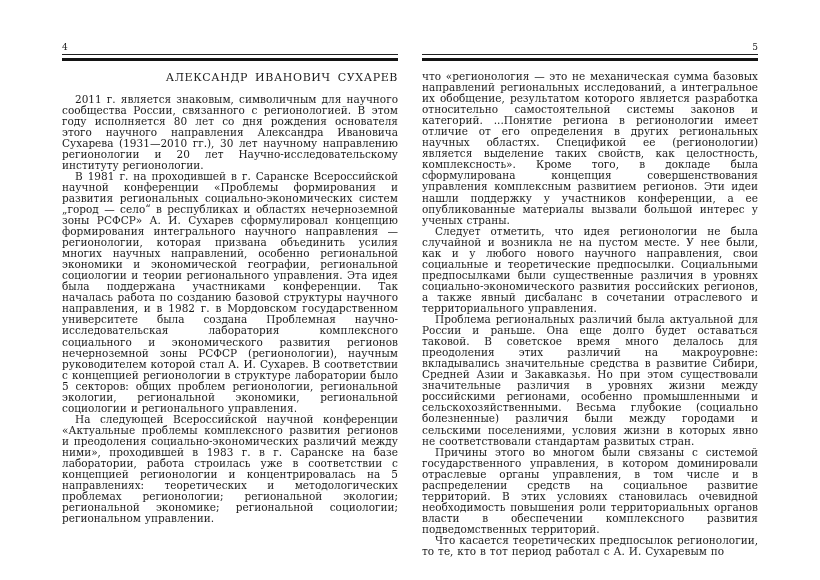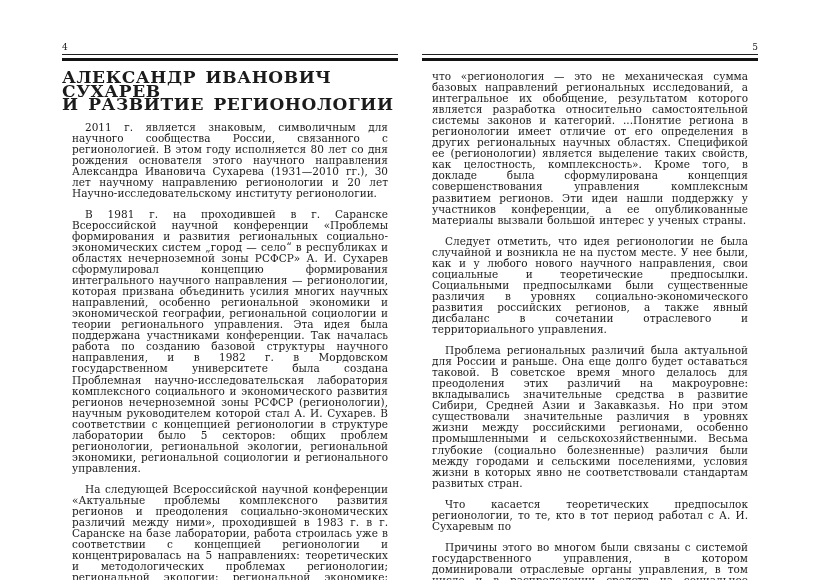--- a/index.html
+++ b/index.html
@@ -34,62 +34,61 @@
   .num-right { text-align: right; }
 
   .rule {
     height: 3px;
     border-top: 1px solid #1f1f1f;
     border-bottom: 3px solid #141414;
     margin-bottom: 10px;
   }
 
   .title {
-    font-size: 17px;
-    font-weight: bold;
-    text-align: left;
+    font-size: 11px;
+    font-weight: normal;
+    text-align: right;
     letter-spacing: 0.6px;
     word-spacing: 3px;
     line-height: 13.5px;
     margin: 1px 0 9px 0;
   }
 
   .para {
     font-size: 10.5px;
     line-height: 11.05px;
     text-align: justify;
     text-indent: 13px;
     word-spacing: 0.6px;
-    margin: 10px;
+    margin: 0;
   }
   .no-indent { text-indent: 0; }
 </style>
 </head>
 <body>
 
 <div class="spread">
 
   <div class="page page-left">
     <div class="page-number num-left">4</div>
     <div class="rule"></div>
 
     <h1 class="title">
       <span>АЛЕКСАНДР ИВАНОВИЧ СУХАРЕВ</span><br>
-      <span>И РАЗВИТИЕ РЕГИОНОЛОГИИ</span>
     </h1>
 
     <p class="para">2011 г. является знаковым, символичным для научного сообщества России, связанного с регионологией. В этом году исполняется 80 лет со дня рождения основателя этого научного направления Александра Ивановича Сухарева (1931—2010 гг.), 30 лет научному направлению регионологии и 20 лет Научно-исследовательскому институту регионологии.</p>
     <p class="para">В 1981 г. на проходившей в г. Саранске Всероссийской научной конференции «Проблемы формирования и развития региональных социально-экономических систем „город — село“ в республиках и областях нечерноземной зоны РСФСР» А. И. Сухарев сформулировал концепцию формирования интегрального научного направления — регионологии, которая призвана объединить усилия многих научных направлений, особенно региональной экономики и экономической географии, региональной социологии и теории регионального управления. Эта идея была поддержана участниками конференции. Так началась работа по созданию базовой структуры научного направления, и в 1982 г. в Мордовском государственном университете была создана Проблемная научно-исследовательская лаборатория комплексного социального и экономического развития регионов нечерноземной зоны РСФСР (регионологии), научным руководителем которой стал А. И. Сухарев. В соответствии с концепцией регионологии в структуре лаборатории было 5 секторов: общих проблем регионологии, региональной экологии, региональной экономики, региональной социологии и регионального управления.</p>
     <p class="para">На следующей Всероссийской научной конференции «Актуальные проблемы комплексного развития регионов и преодоления социально-экономических различий между ними», проходившей в 1983 г. в г. Саранске на базе лаборатории, работа строилась уже в соответствии с концепцией регионологии и концентрировалась на 5 направлениях: теоретических и методологических проблемах регионологии; региональной экологии; региональной экономике; региональной социологии; региональном управлении.</p>
   </div>
 
   <div class="page page-right">
     <div class="page-number num-right">5</div>
     <div class="rule"></div>
 
     <p class="para no-indent">что «регионология — это не механическая сумма базовых направлений региональных исследований, а интегральное их обобщение, результатом которого является разработка относительно самостоятельной системы законов и категорий. ...Понятие региона в регионологии имеет отличие от его определения в других региональных научных областях. Спецификой ее (регионологии) является выделение таких свойств, как целостность, комплексность». Кроме того, в докладе была сформулирована концепция совершенствования управления комплексным развитием регионов. Эти идеи нашли поддержку у участников конференции, а ее опубликованные материалы вызвали большой интерес у ученых страны.</p>
     <p class="para">Следует отметить, что идея регионологии не была случайной и возникла не на пустом месте. У нее были, как и у любого нового научного направления, свои социальные и теоретические предпосылки. Социальными предпосылками были существенные различия в уровнях социально-экономического развития российских регионов, а также явный дисбаланс в сочетании отраслевого и территориального управления.</p>
     <p class="para">Проблема региональных различий была актуальной для России и раньше. Она еще долго будет оставаться таковой. В советское время много делалось для преодоления этих различий на макроуровне: вкладывались значительные средства в развитие Сибири, Средней Азии и Закавказья. Но при этом существовали значительные различия в уровнях жизни между российскими регионами, особенно промышленными и сельскохозяйственными. Весьма глубокие (социально болезненные) различия были между городами и сельскими поселениями, условия жизни в которых явно не соответствовали стандартам развитых стран.</p>
+    <p class="para">Причины этого во многом были связаны с системой государственного управления, в котором доминировали отраслевые органы управления, в том числе и в распределении средств на социальное развитие территорий. В этих условиях становилась очевидной необходимость повышения роли территориальных органов власти в обеспечении комплексного развития подведомственных территорий.</p>
     <p class="para">Что касается теоретических предпосылок регионологии, то те, кто в тот период работал с А. И. Сухаревым по</p>
-    <p class="para">Причины этого во многом были связаны с системой государственного управления, в котором доминировали отраслевые органы управления, в том числе и в распределении средств на социальное развитие территорий. В этих условиях становилась очевидной необходимость повышения роли территориальных органов власти в обеспечении комплексного развития подведомственных территорий.</p>
   </div>
 
 </div>
 
 </body></html>

